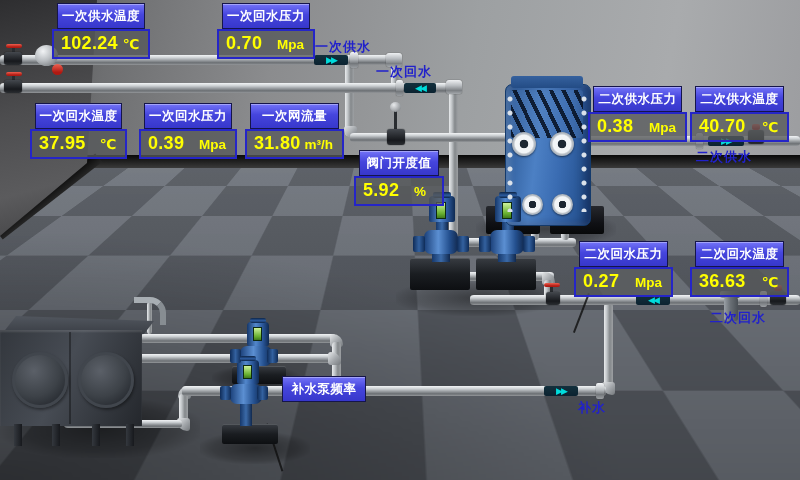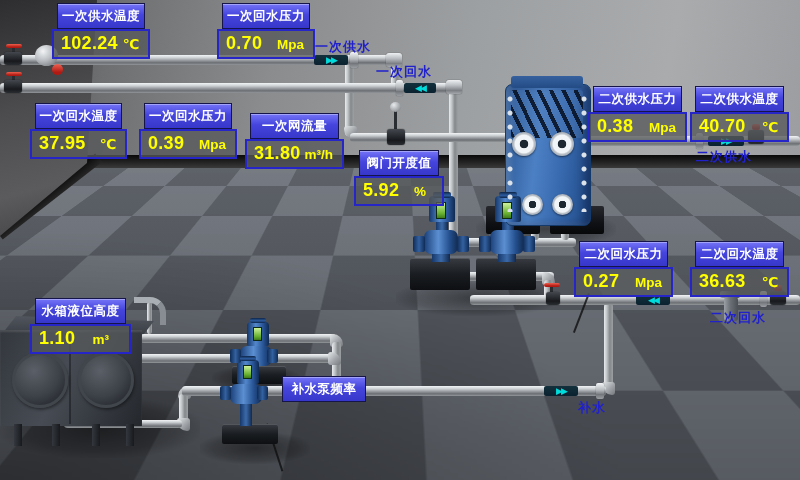--- a/index.html
+++ b/index.html
@@ -271,21 +271,21 @@
         <span class="g-unit">℃</span>
       </div>
   </div>
   <div class="abs gauge" style="left:139px;top:103px;width:98px;">
     <div class="g-title">一次回水压力</div>
     <div class="g-value">
         <span class="g-num">0.39</span>
         <span class="g-unit">Mpa</span>
       </div>
   </div>
-  <div class="abs gauge" style="left:245px;top:113px;width:99px;">
+  <div class="abs gauge" style="left:245px;top:103px;width:99px;">
     <div class="g-title">一次网流量</div>
     <div class="g-value">
         <span class="g-num">31.80</span>
         <span class="g-unit">m³/h</span>
       </div>
   </div>
   <div class="abs gauge" style="left:354px;top:150px;width:90px;">
     <div class="g-title">阀门开度值</div>
     <div class="g-value" style="padding-right:16px;">
         <span class="g-num">5.92</span>
@@ -313,24 +313,17 @@
         <span class="g-unit">Mpa</span>
       </div>
   </div>
   <div class="abs gauge" style="left:690px;top:241px;width:99px;">
     <div class="g-title">二次回水温度</div>
     <div class="g-value">
         <span class="g-num">36.63</span>
         <span class="g-unit">℃</span>
       </div>
   </div>
-  <div class="abs gauge" style="left:30px;top:298px;width:101px;">
-    <div class="g-title">水箱液位高度</div>
-    <div class="g-value" style="padding-right:20px;">
-        <span class="g-num">1.10</span>
-        <span class="g-unit">m³</span>
-      </div>
-  </div>
   <div class="abs gauge" style="left:277px;top:376px;width:94px;">
     <div class="g-title">补水泵频率</div>
   </div>
 
 </div>
 
 </body></html>

